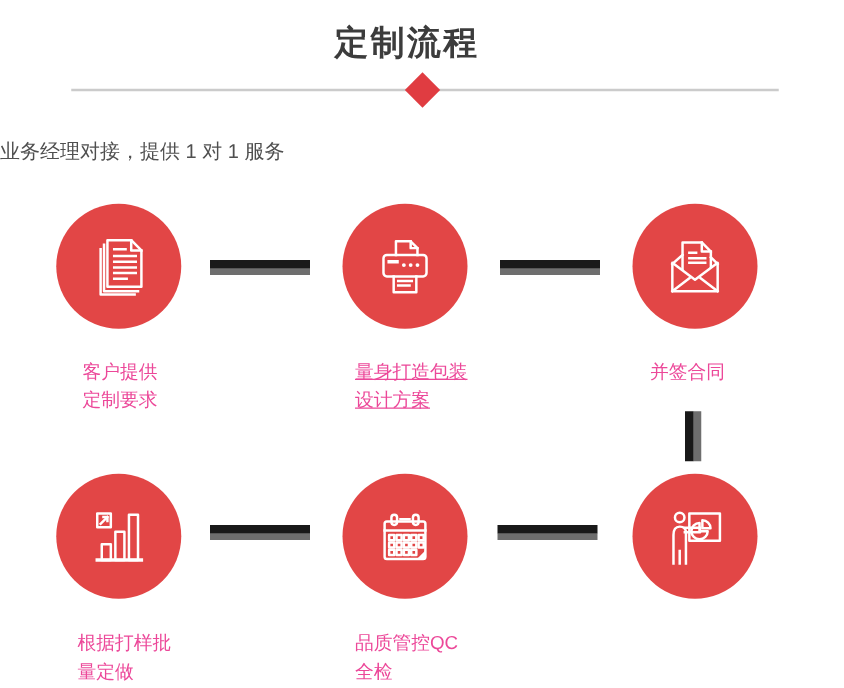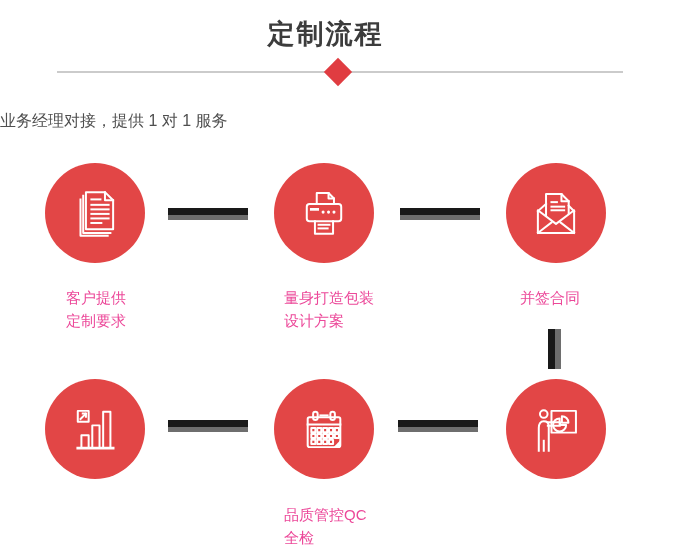--- a/index.html
+++ b/index.html
@@ -81,21 +81,21 @@
         <path d="M18,28 H25" stroke-width="3"></path>
         <path d="M22,41 V55 H42 V41"></path>
         <path d="M26,45 H38"></path>
         <path d="M26,49 H36"></path>
       </g>
       <circle cx="31" cy="31" r="1.7" fill="#ffffff"></circle>
       <circle cx="37" cy="31" r="1.7" fill="#ffffff"></circle>
       <circle cx="43" cy="31" r="1.7" fill="#ffffff"></circle>
     </svg>
   </div>
-  <div class="label" style="left:284px;top:286px;">
+  <div class="label" style="left:284px;top:286px;text-decoration:underline;">
     <div>量身打造包装</div>
     <div>设计方案</div>
   </div>
 
   <div class="hconn" style="left:400px;top:208px;">
     <div class="dark"></div>
       <div class="gray"></div>
   </div>
 
   <div class="circle" style="left:506px;top:163px;">
@@ -128,20 +128,24 @@
       <g class="icon-stroke">
         <path d="M13,53 H52" stroke-width="3"></path>
         <rect x="17" y="39" width="8" height="14"></rect>
         <rect x="29" y="28" width="8" height="25"></rect>
         <rect x="41" y="13" width="8" height="40"></rect>
         <rect x="13" y="12" width="12" height="12"></rect>
         <path d="M16,21 L22,15"></path>
         <path d="M18.5,15 H22 V18.5"></path>
       </g>
     </svg>
+  </div>
+  <div class="label" style="left:62px;top:503px;">
+    <div>根据打样批</div>
+    <div>量定做</div>
   </div>
 
   <div class="hconn" style="left:168px;top:420px;">
     <div class="dark"></div>
       <div class="gray"></div>
   </div>
 
   <div class="circle" style="left:274px;top:379px;">
     <svg width="58" height="58" viewBox="0 0 64 64">
       <g class="icon-stroke">

